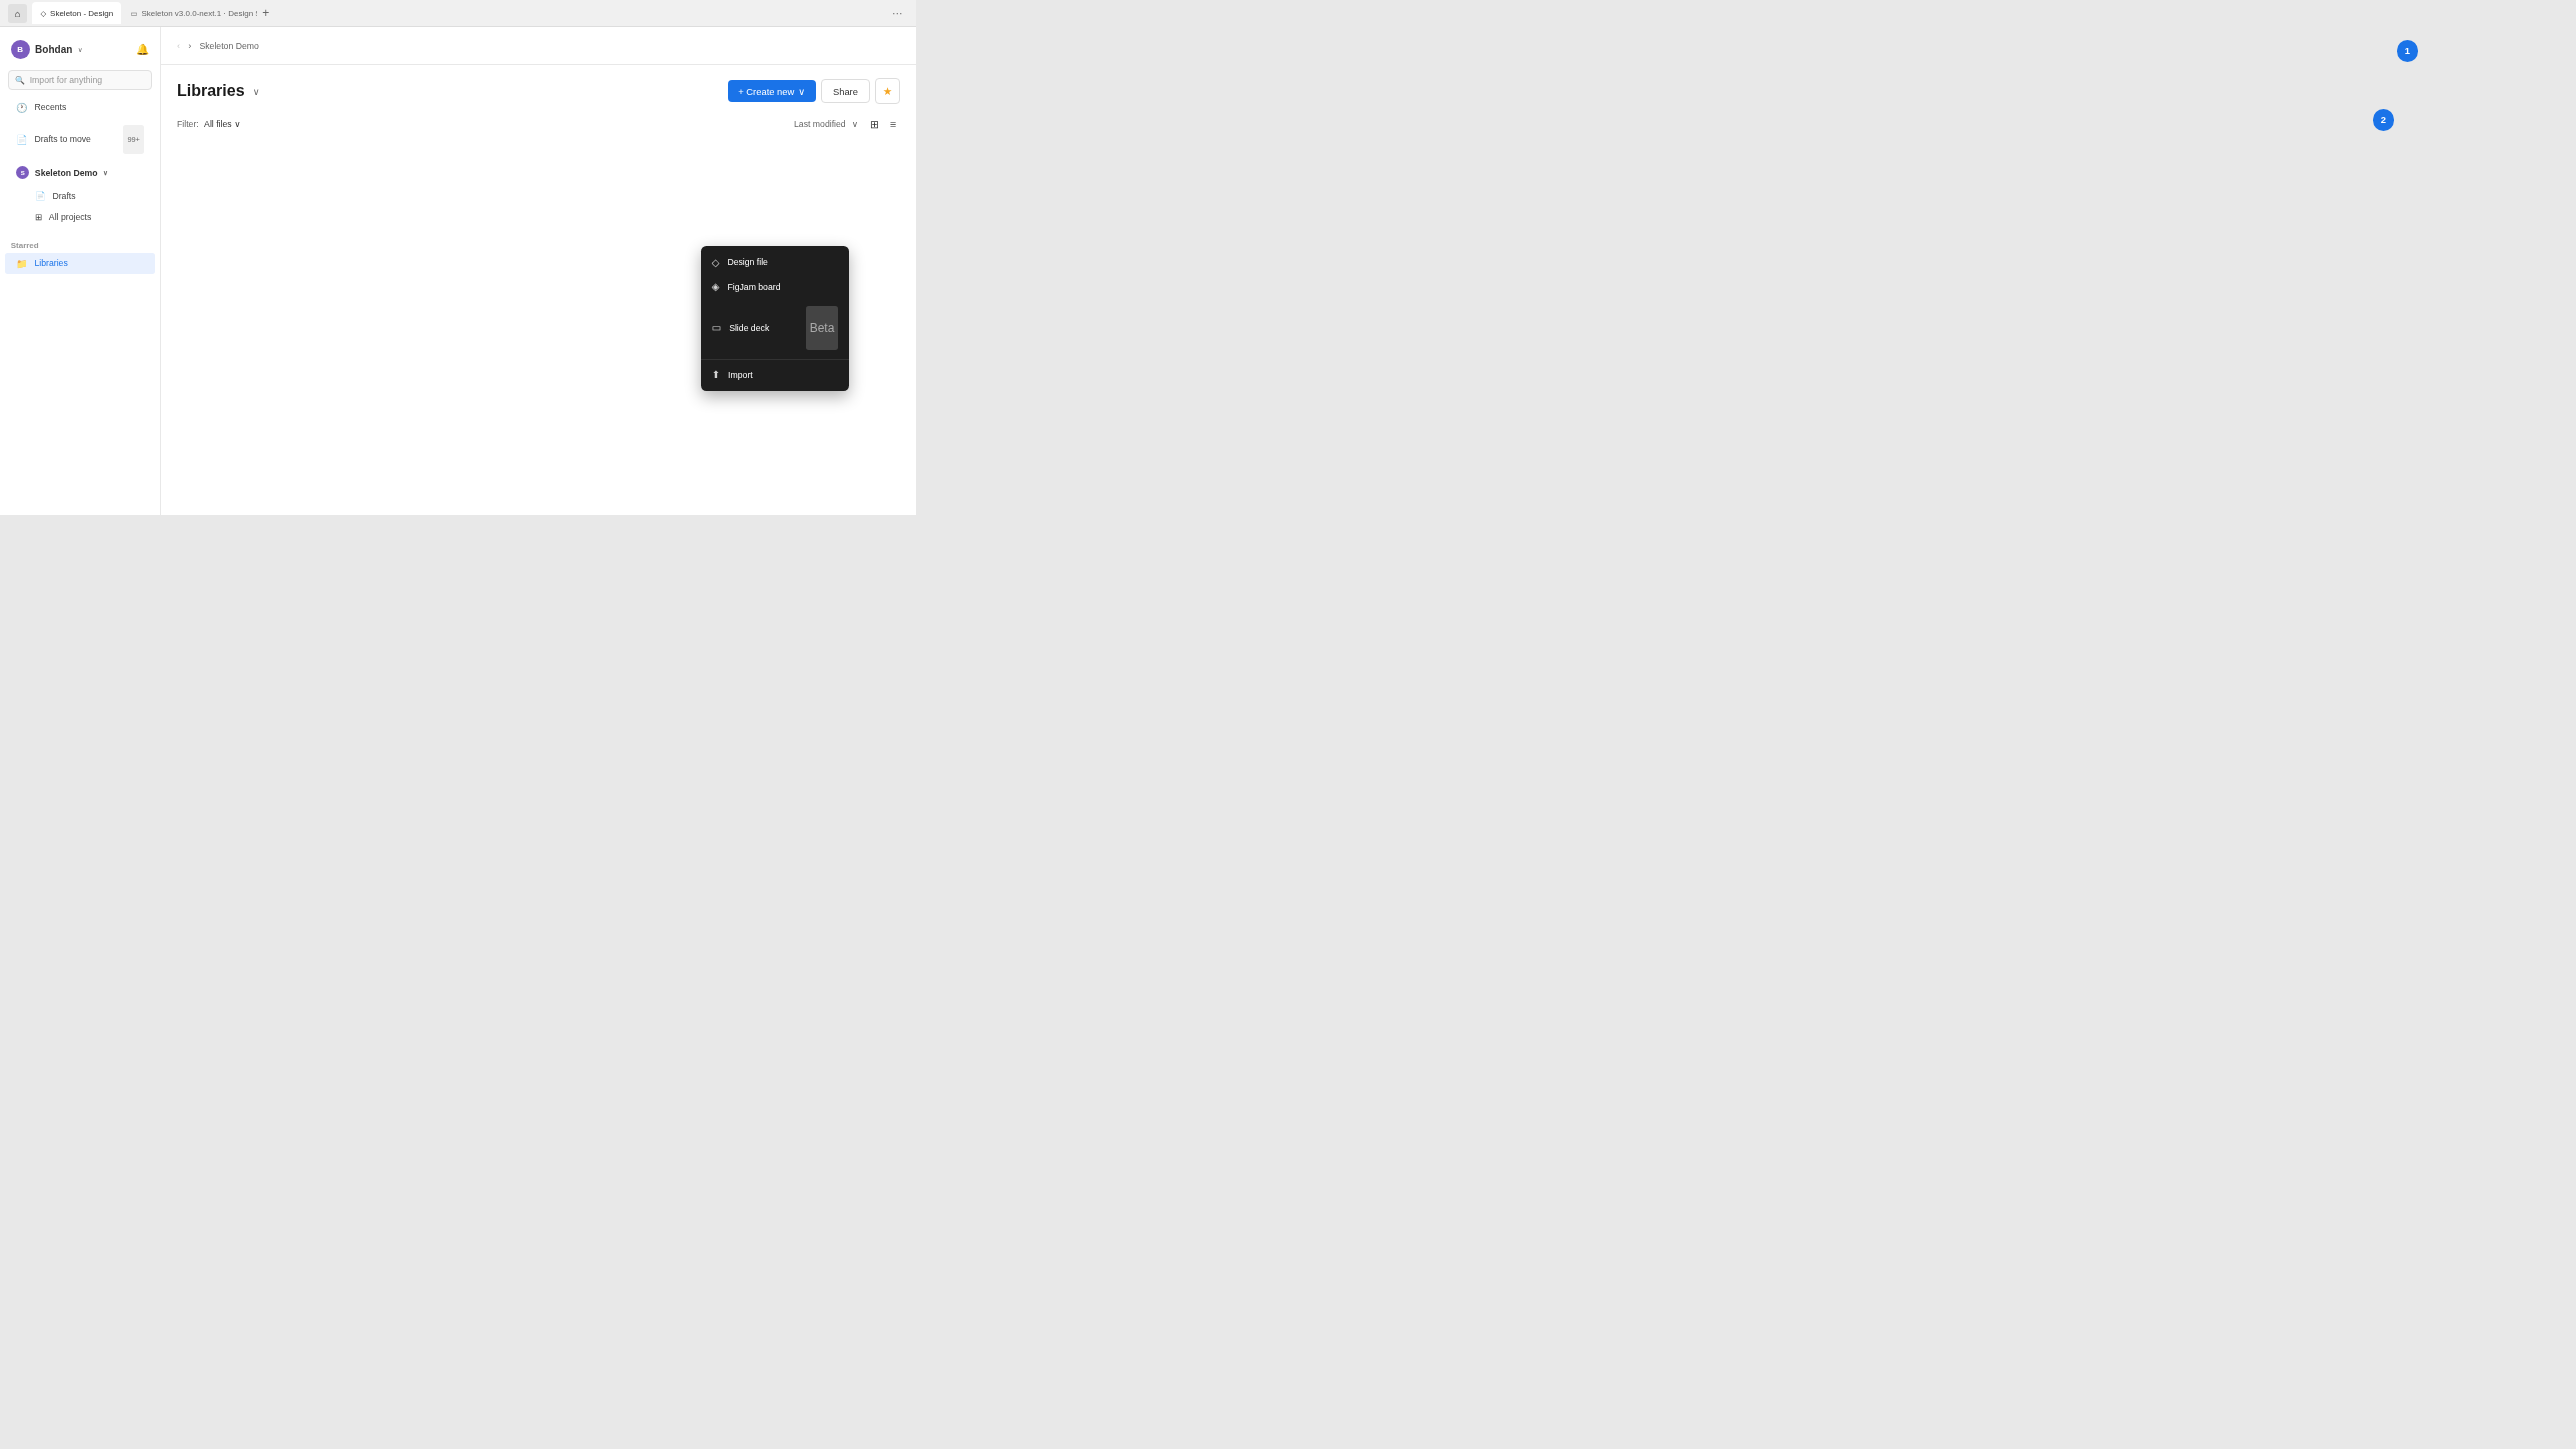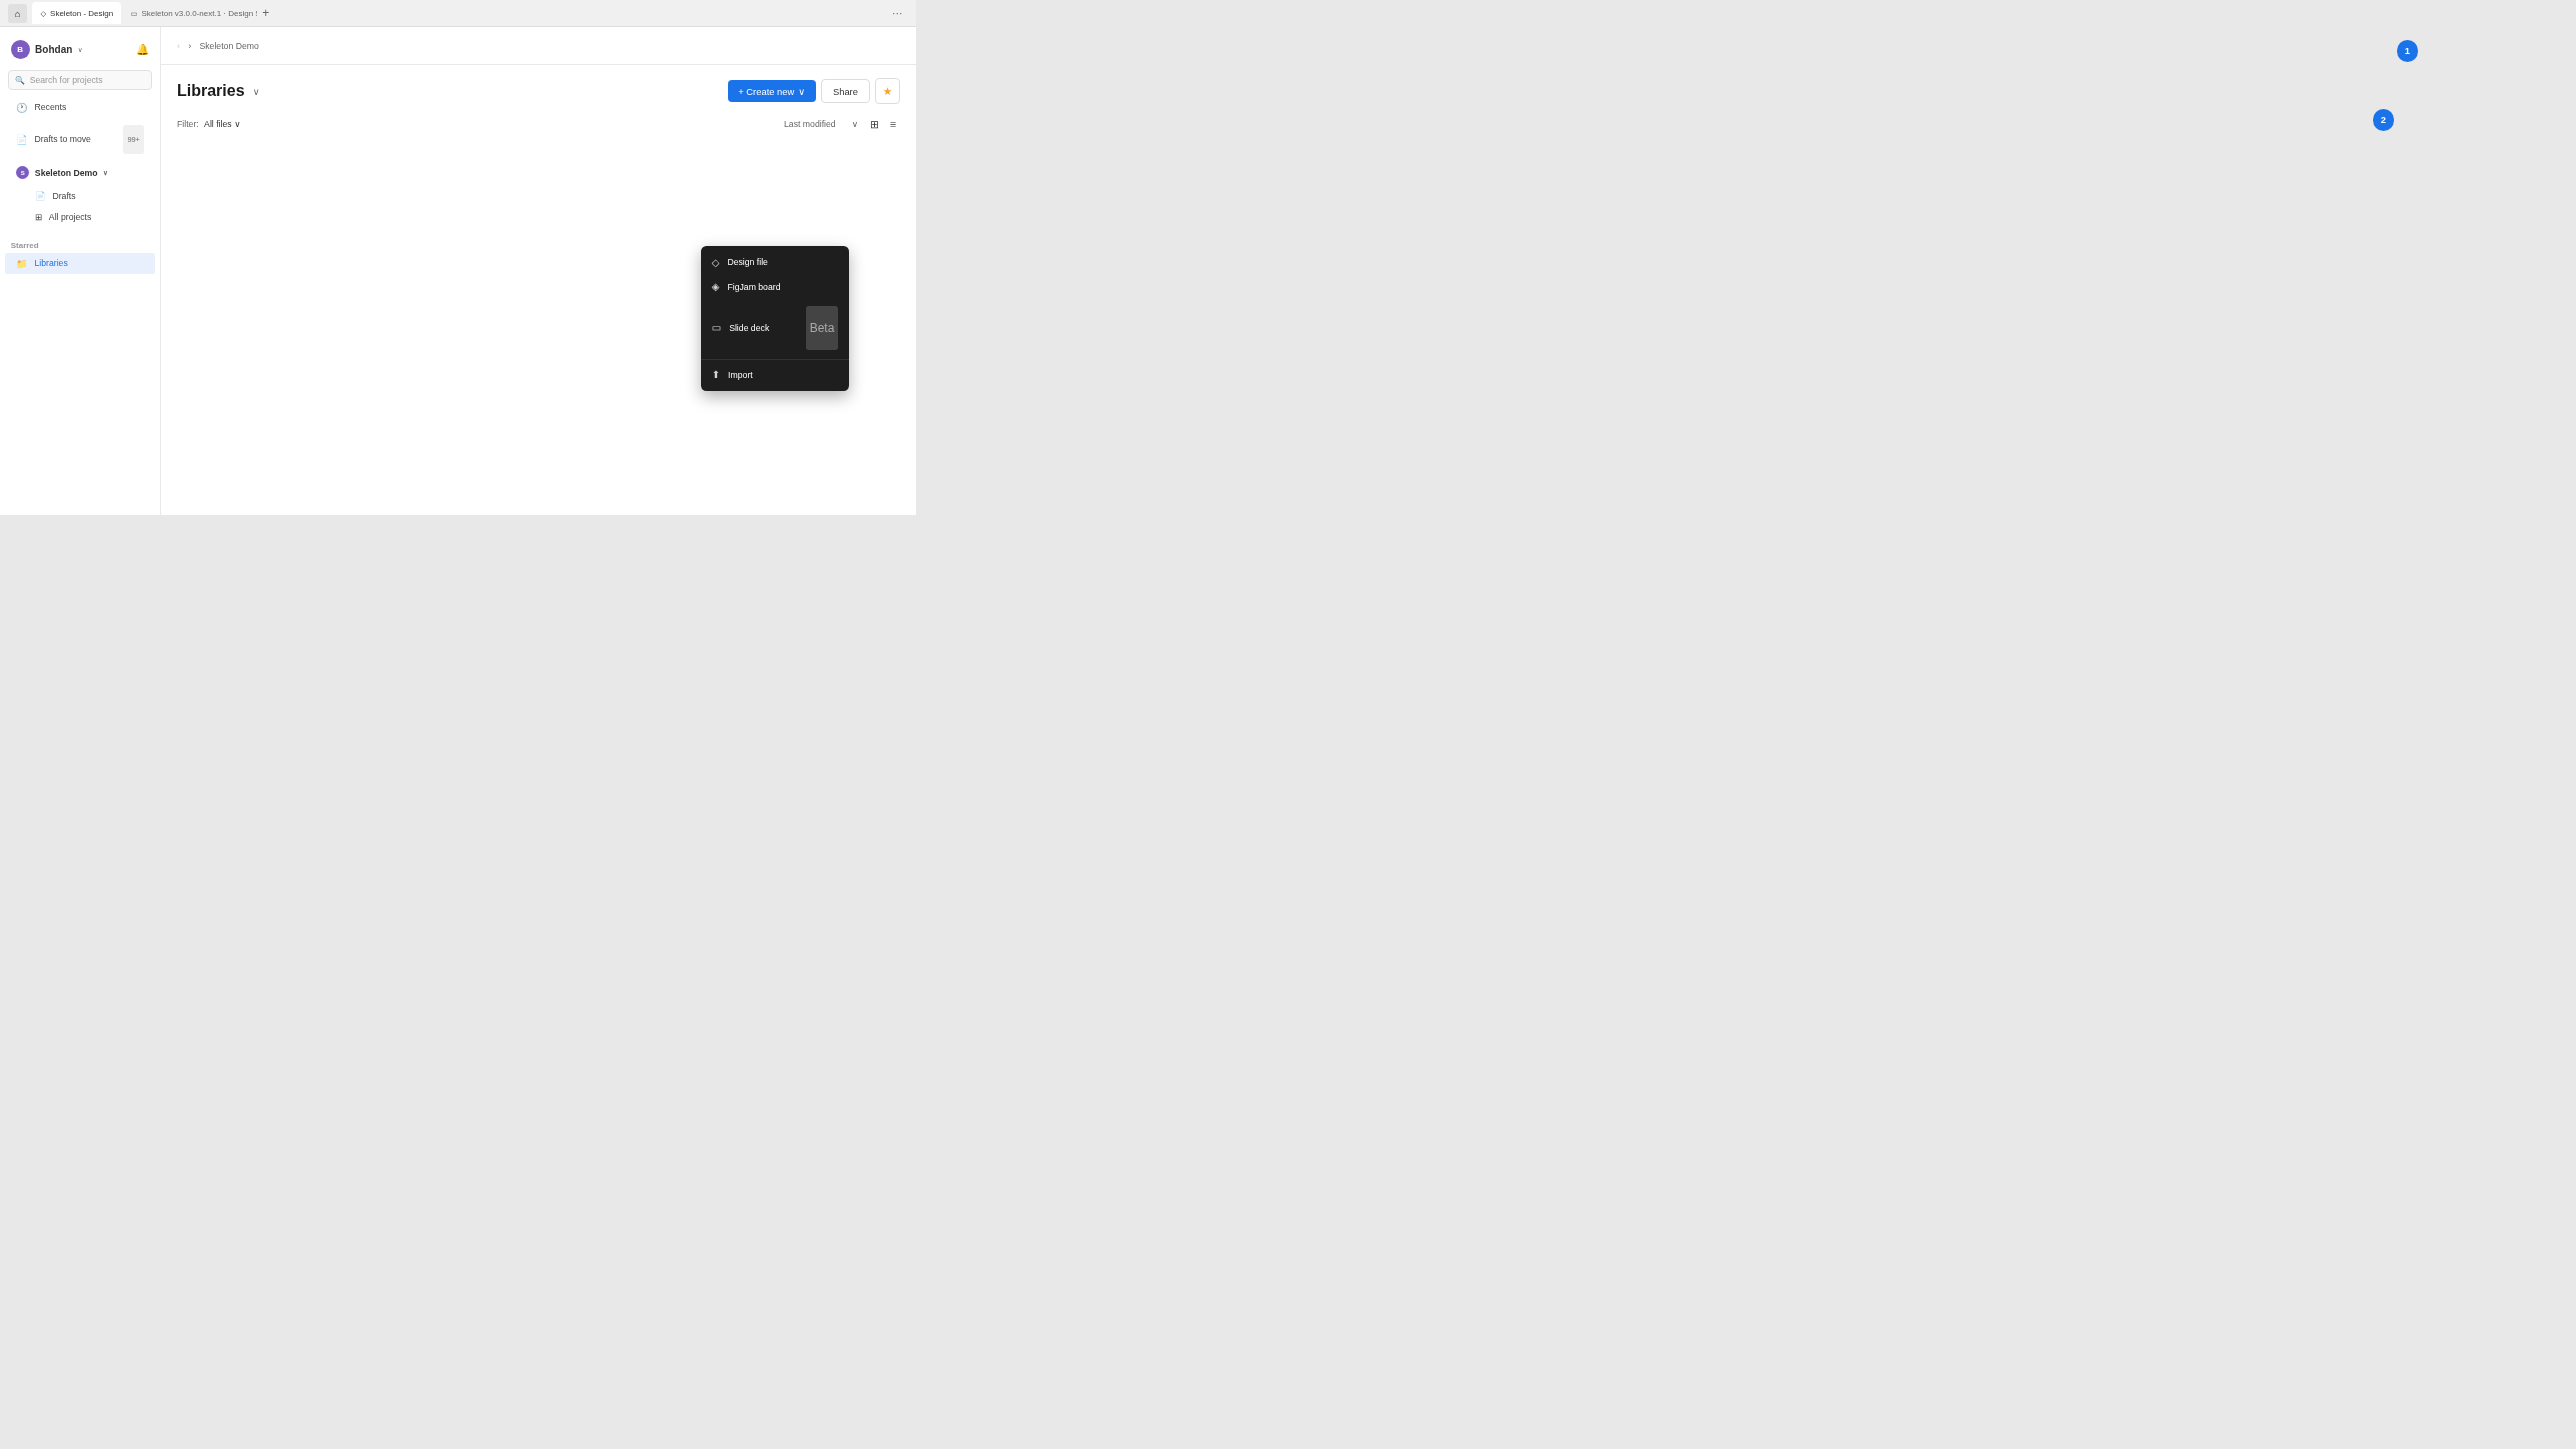--- a/index.html
+++ b/index.html
@@ -347,21 +347,21 @@
       gap: 2.7px;
     }
     .sort-btn {
       background: none;
       border: none;
       cursor: pointer;
       font-size: 8.7px;
       color: #666;
       display: flex;
       align-items: center;
-      gap: 16px;
+      gap: 6px;
       padding: 2.7px 5.4px;
     }
     .view-toggle-btn {
       background: none;
       border: none;
       cursor: pointer;
       font-size: 10.7px;
       color: #666;
       padding: 2.7px 4px;
     }
@@ -456,21 +456,21 @@
           <span>B</span>
         </div>
         <span class="user-name">Bohdan</span>
         <span class="chevron-down">∨</span>
       </div>
       <button class="notification-btn">🔔</button>
     </div>
 
     <div class="sidebar-search">
       <span class="search-icon">🔍</span>
-      <span class="search-placeholder">Search for projects</span>
+      <span class="search-placeholder">Import for anything</span>
     </div>
 
     <div class="sidebar-nav-item">
       <span class="nav-icon">🕐</span>
       <span>Recents</span>
     </div>
     <div class="sidebar-nav-item">
       <span class="nav-icon">📄</span>
       <span>Drafts to move</span>
       <span class="badge">99+</span>

